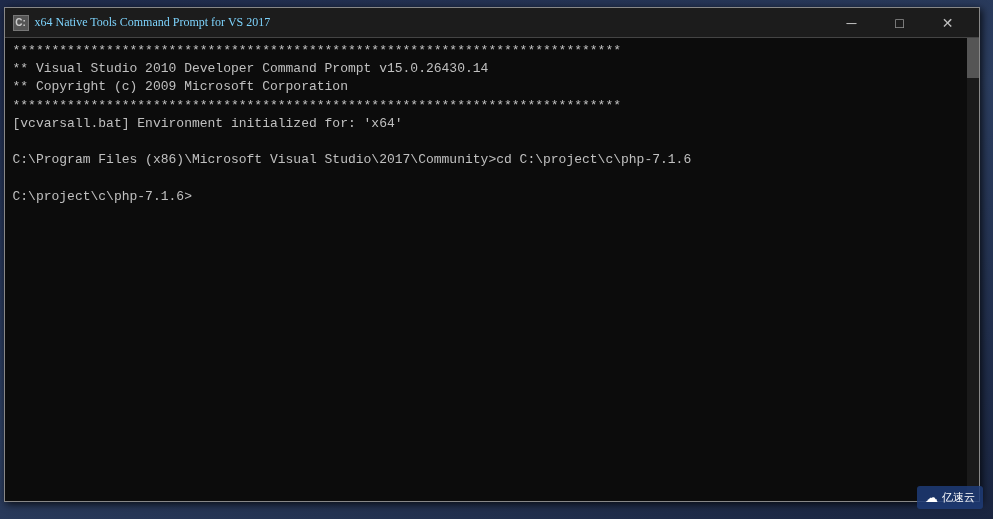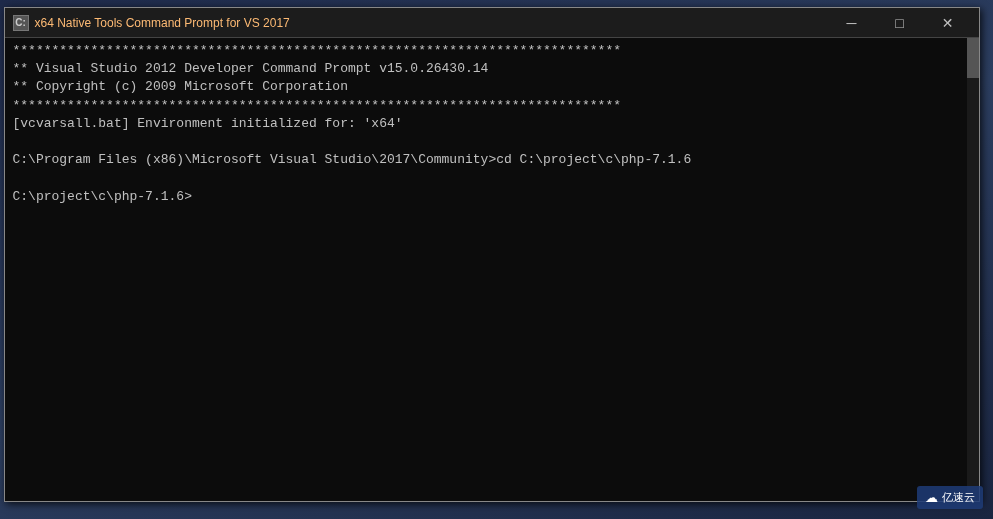--- a/index.html
+++ b/index.html
@@ -59,23 +59,23 @@
       display: flex;
       align-items: center;
       justify-content: center;
       font-size: 10px;
       color: #ccc;
       font-weight: bold;
       border: 1px solid #777;
     }
 
     .title-bar-title {
-      color: #fdba74;
+      color: #7dd3fc;
       font-size: 12px;
-      font-family: Liberation Sans, sans-serif;
+      font-family: Liberation Serif, serif;
     }
 
     .title-bar-controls {
       display: flex;
       align-items: center;
       gap: 2px;
     }
 
     .title-btn {
       width: 46px;
@@ -158,21 +158,21 @@
     </div>
     <div class="title-bar-controls">
       <button class="title-btn">─</button>
       <button class="title-btn">□</button>
       <button class="title-btn close">✕</button>
     </div>
   </div>
 
   <div class="terminal-body">
     <div class="terminal-content"><span>******************************************************************************</span>
-<span>** Visual Studio 2012 Developer Command Prompt v15.0.26430.14</span>
+<span>** Visual Studio 2010 Developer Command Prompt v15.0.26430.14</span>
 <span>** Copyright (c) 2009 Microsoft Corporation</span>
 <span>******************************************************************************</span>
 <span>[vcvarsall.bat] Environment initialized for: 'x64'</span>
 <span></span>
 <span>C:\Program Files (x86)\Microsoft Visual Studio\2017\Community&gt;cd C:\project\c\php-7.1.6</span>
 <span></span>
 <span>C:\project\c\php-7.1.6&gt;</span></div>
     <div class="scrollbar">
       <div class="scrollbar-thumb"></div>
     </div>

